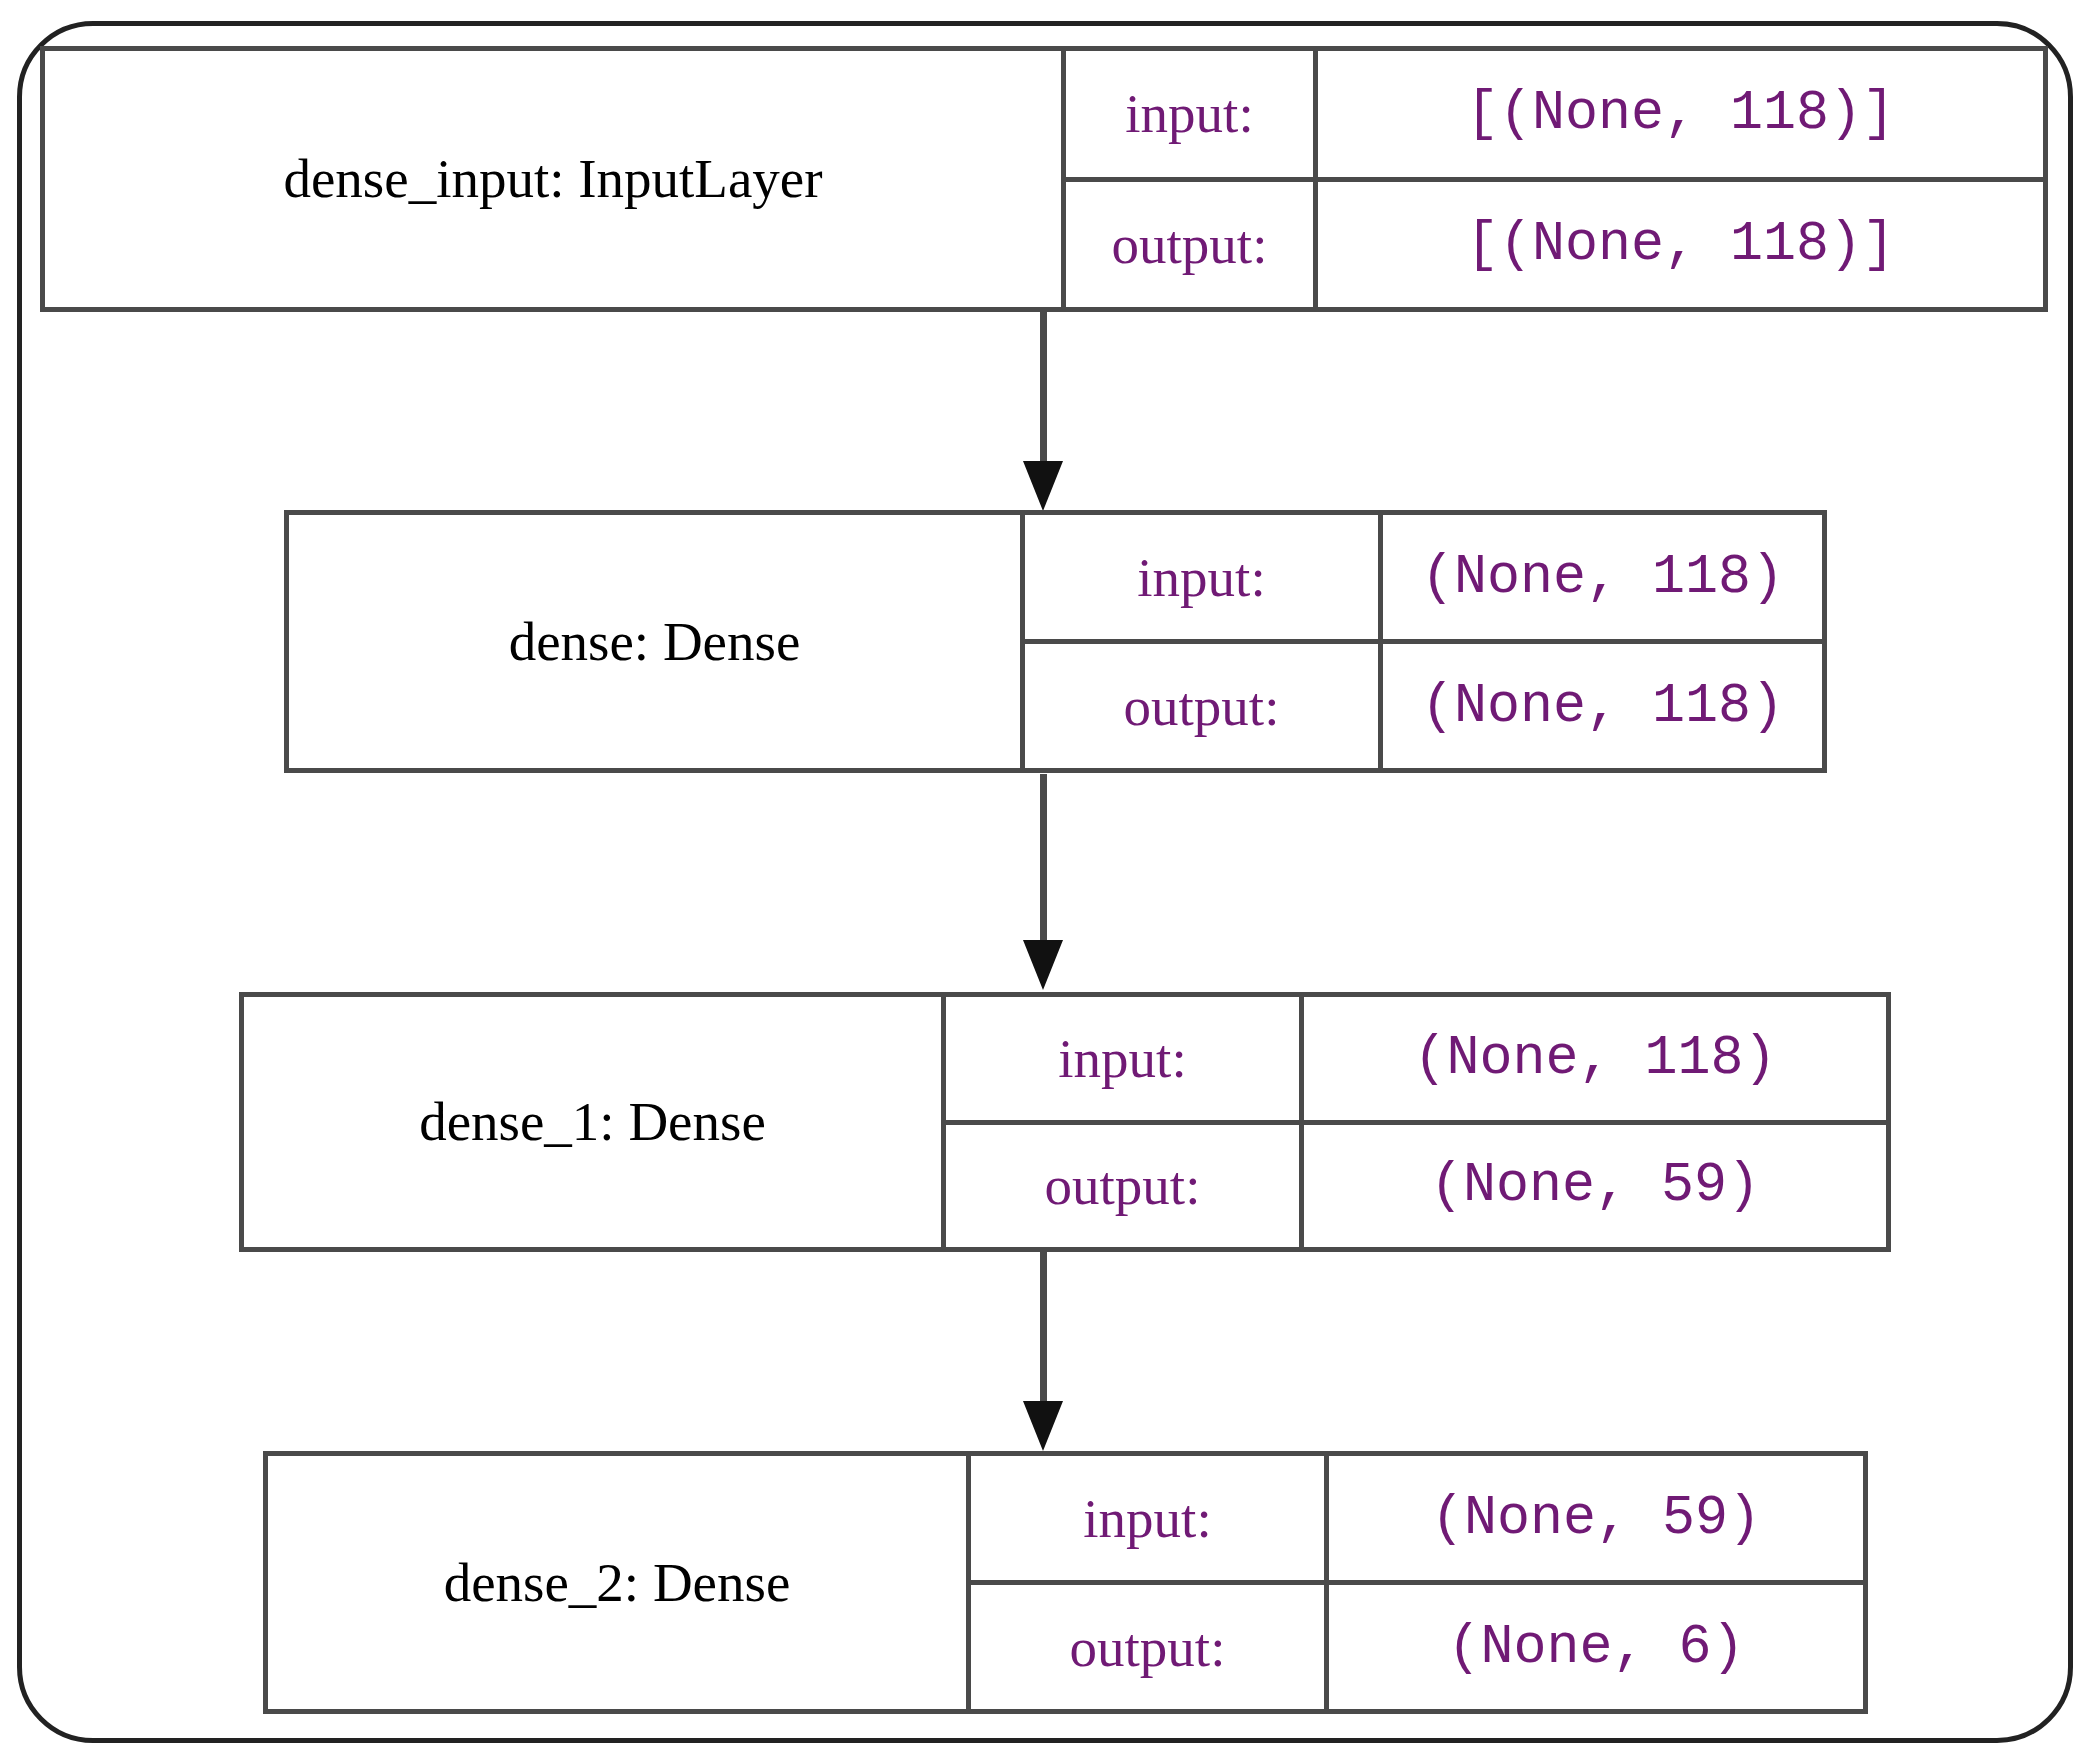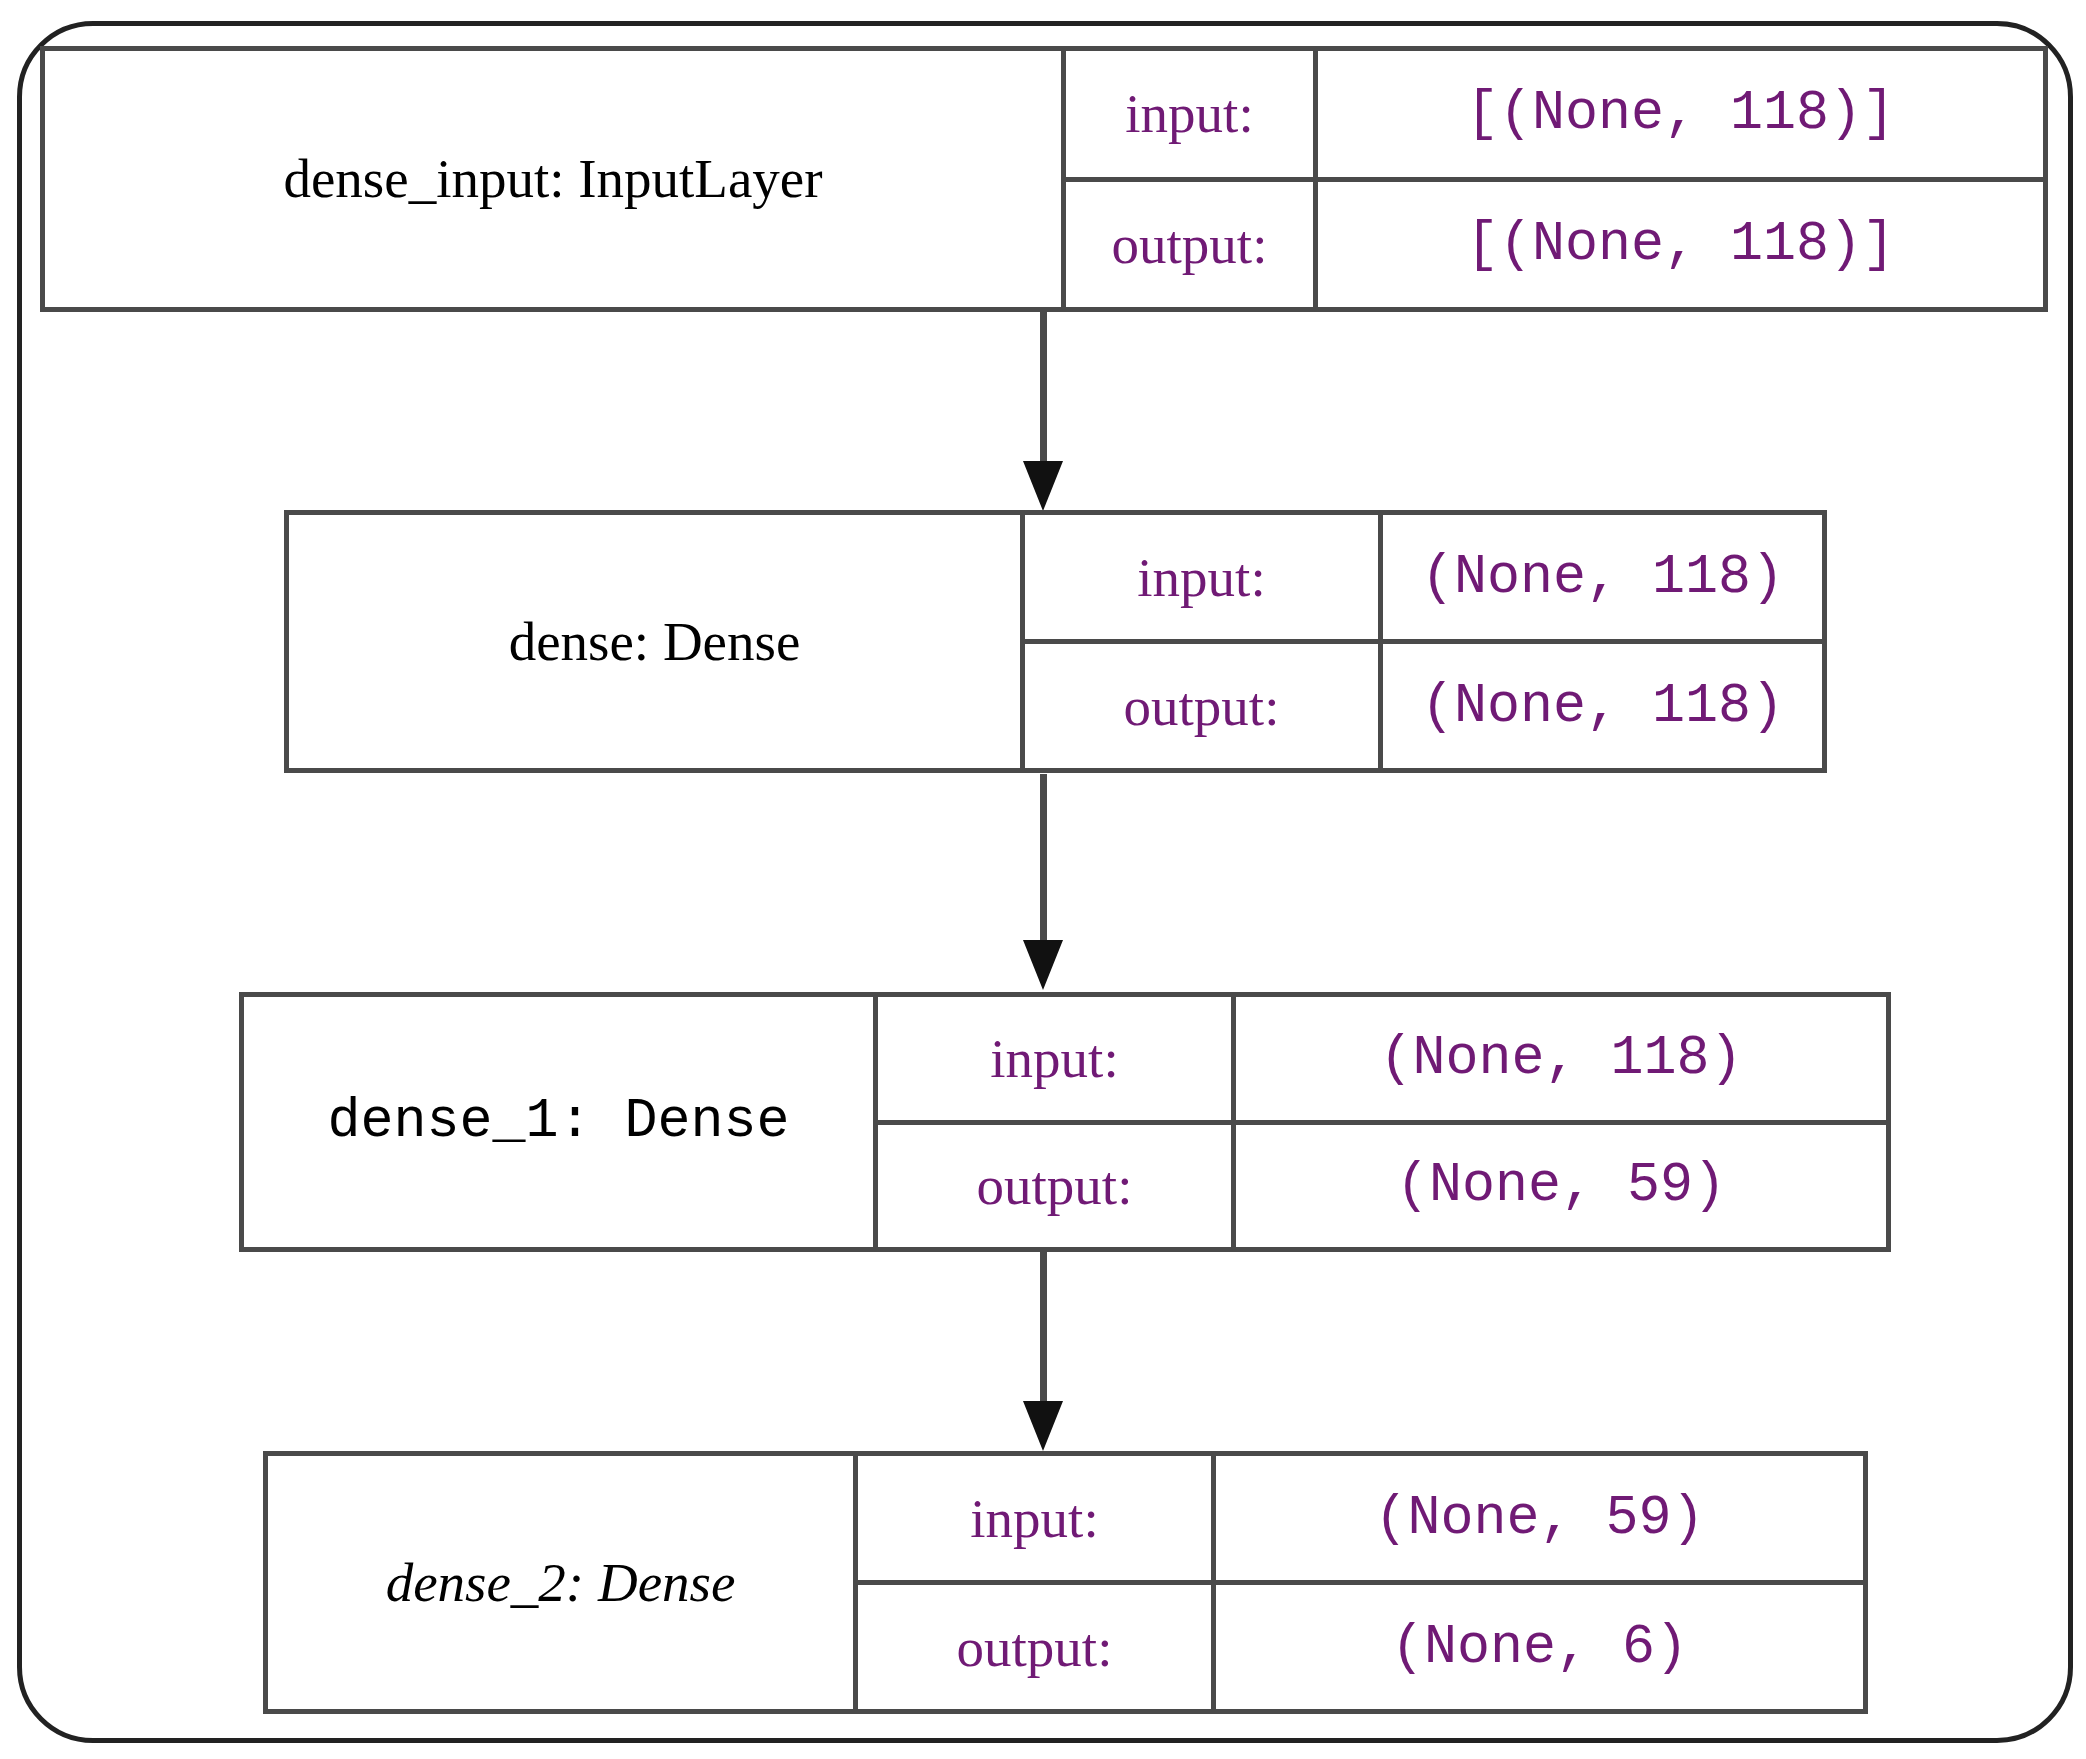--- a/index.html
+++ b/index.html
@@ -157,40 +157,40 @@
       </div>
     </div>
   </div>
 
   <div class="arrow" style="left:1040px; top:774px; width:7px; height:218px;">
     <div class="shaft" style="height:168px;"></div>
     <div class="head" style="top:166px;"></div>
   </div>
 
   <div class="node" style="left:239px; top:992px; width:1652px; height:260px; font-size:55px;">
-    <div class="node-name" style="width:634px;font-family:Liberation Mono, monospace;">dense_1: Dense</div>
+    <div class="node-name" style="width:702px;">dense_1: Dense</div>
     <div class="node-table">
       <div class="node-row first">
         <div class="cell key" style="width:358px;">input:</div>
         <div class="cell val">(None, 118)</div>
       </div>
       <div class="node-row">
         <div class="cell key" style="width:358px;">output:</div>
         <div class="cell val">(None, 59)</div>
       </div>
     </div>
   </div>
 
   <div class="arrow" style="left:1040px; top:1252px; width:7px; height:205px;">
     <div class="shaft" style="height:154px;"></div>
     <div class="head" style="top:149px;"></div>
   </div>
 
   <div class="node" style="left:263px; top:1451px; width:1605px; height:263px; font-size:55px;">
-    <div class="node-name" style="width:590px;font-style:italic;">dense_2: Dense</div>
+    <div class="node-name" style="width:703px;">dense_2: Dense</div>
     <div class="node-table">
       <div class="node-row first">
         <div class="cell key" style="width:358px;">input:</div>
         <div class="cell val">(None, 59)</div>
       </div>
       <div class="node-row">
         <div class="cell key" style="width:358px;">output:</div>
         <div class="cell val">(None, 6)</div>
       </div>
     </div>

